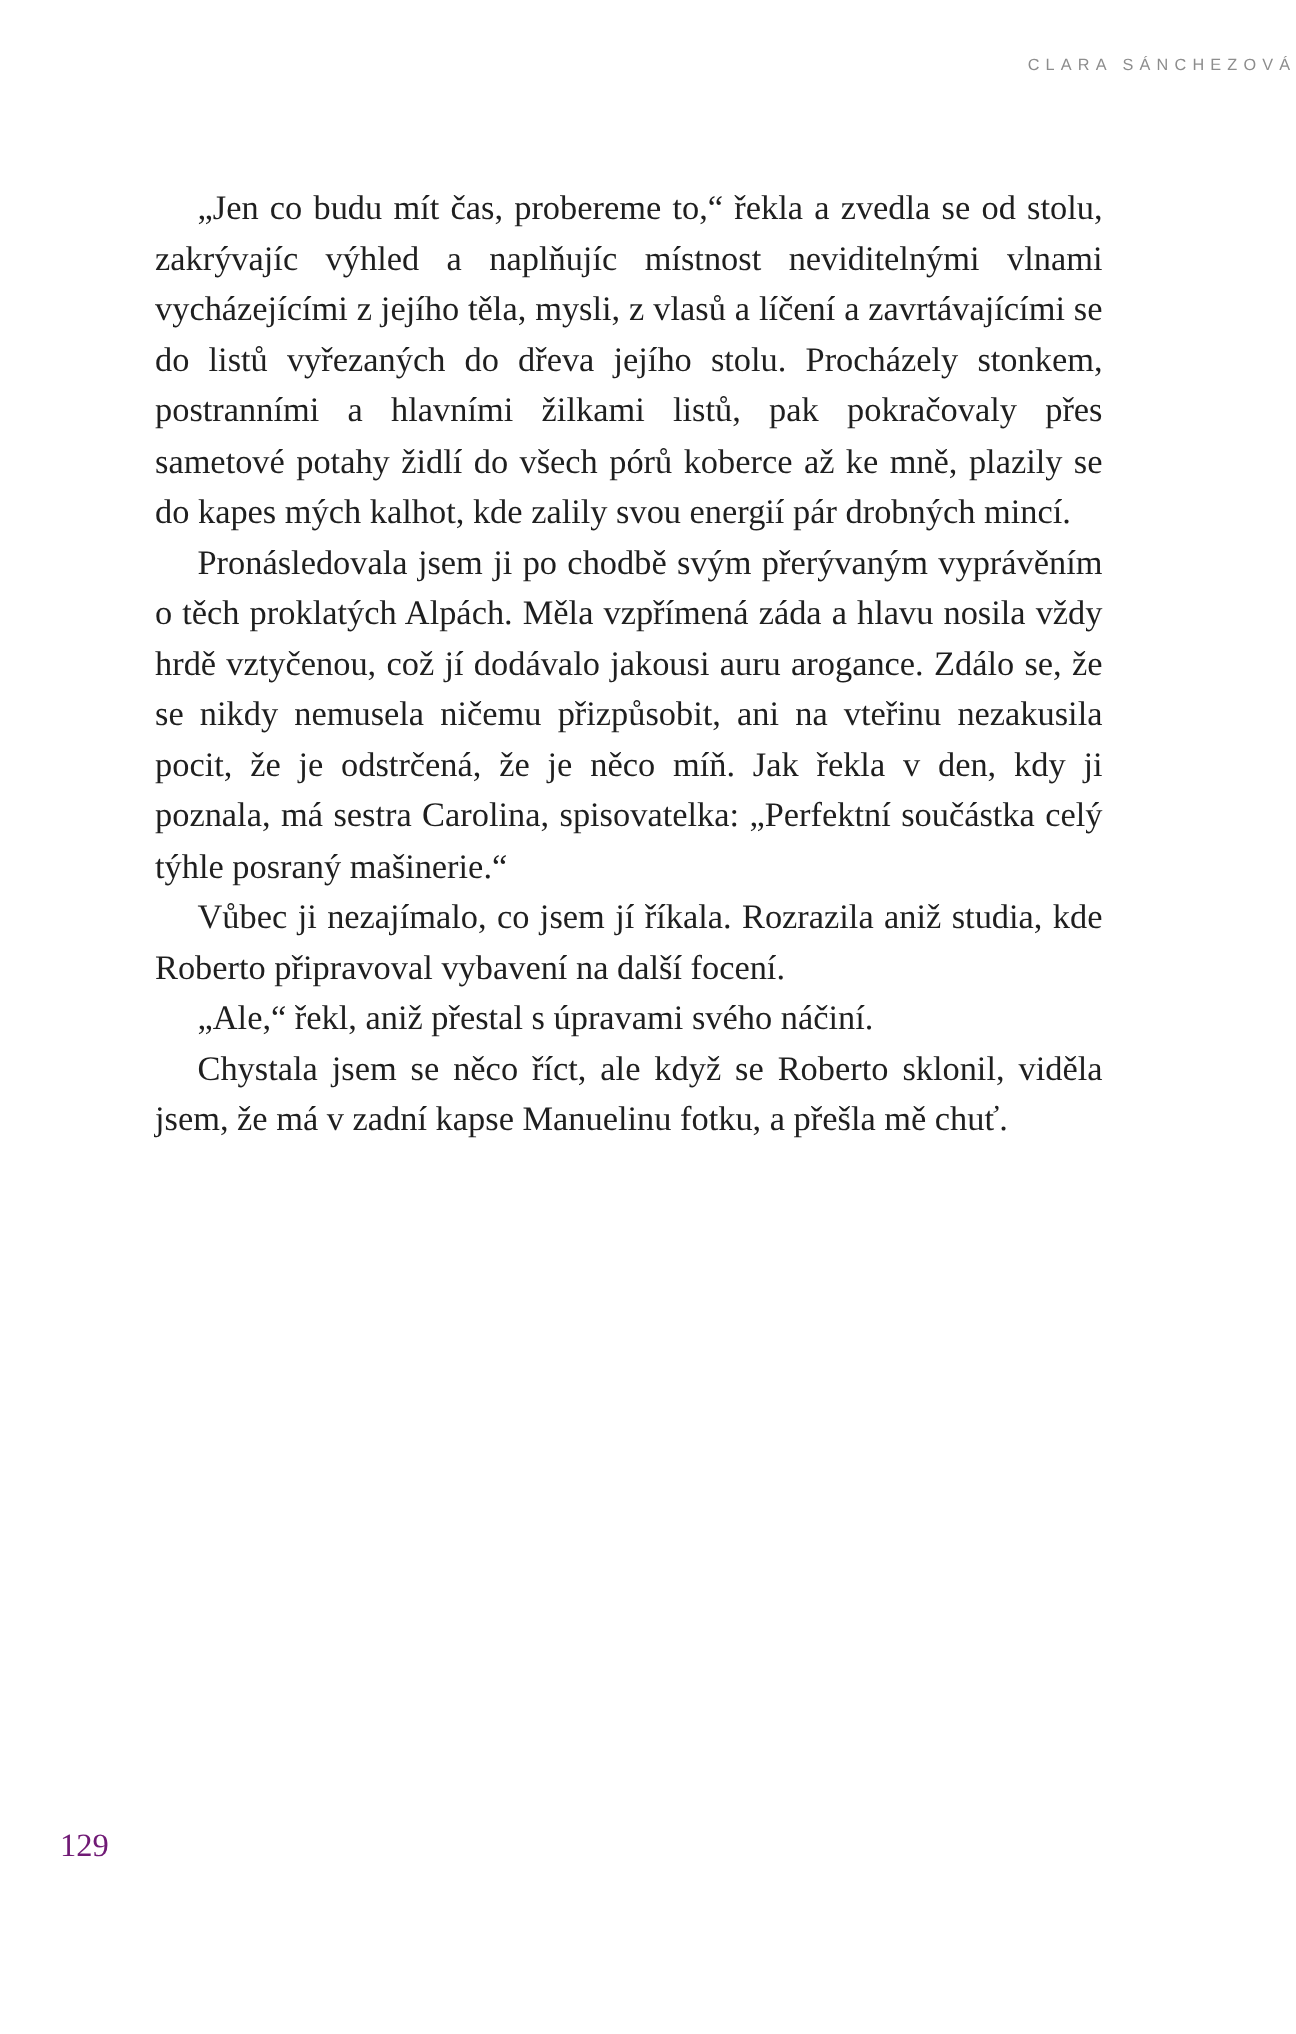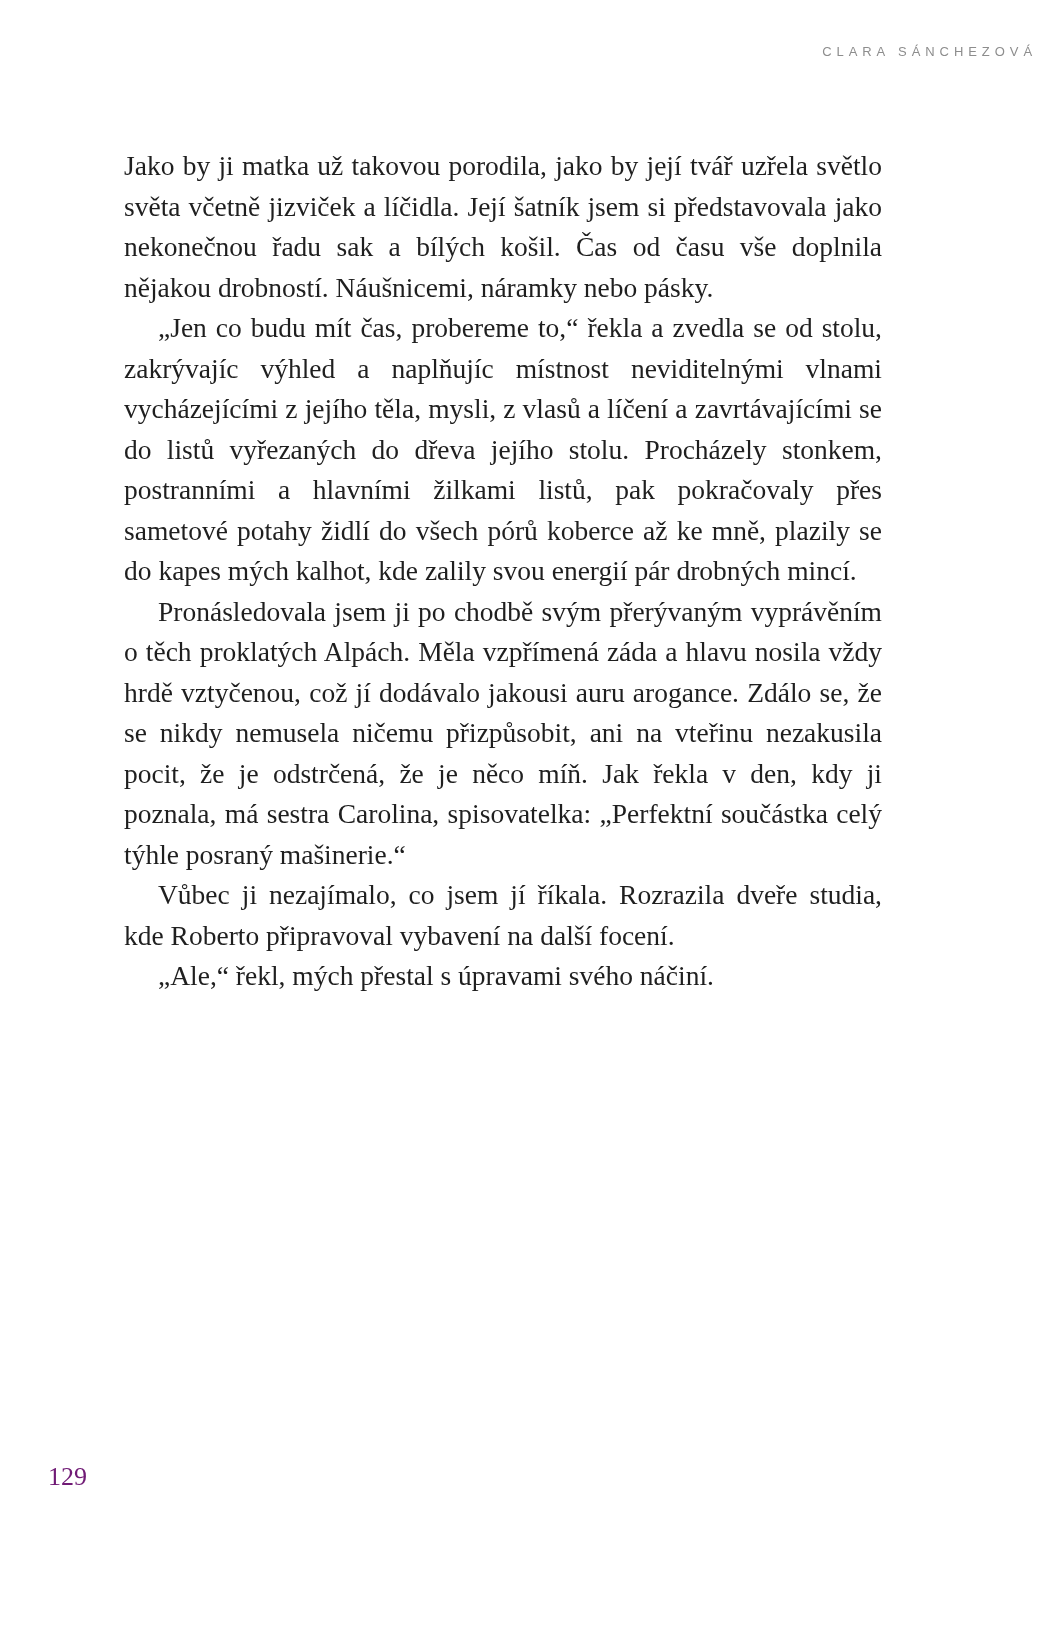--- a/index.html
+++ b/index.html
@@ -58,22 +58,22 @@
   }
 </style>
 </head>
 <body>
 
 <div class="page">
 
   <div class="running-header">CLARA SÁNCHEZOVÁ</div>
 
   <div class="text-block">
-    <p>Jako by ji matka už takovou porodila, jako by její tvář uzřela světlo světa včetně jizviček a líčidla. Její šatník jsem si představovala jako nekonečnou řadu sak a bílých košil. Čas od času vše doplnila nějakou drobností. Náušnicemi, náramky nebo pásky.</p>
     <p class="indent">„Jen co budu mít čas, probereme to,“ řekla a zvedla se od stolu, zakrývajíc výhled a naplňujíc místnost neviditelnými vlnami vycházejícími z jejího těla, mysli, z vlasů a líčení a zavrtávajícími se do listů vyřezaných do dřeva jejího stolu. Procházely stonkem, postranními a hlavními žilkami listů, pak pokračovaly přes sametové potahy židlí do všech pórů koberce až ke mně, plazily se do kapes mých kalhot, kde zalily svou energií pár drobných mincí.</p>
     <p class="indent">Pronásledovala jsem ji po chodbě svým přerývaným vyprávěním o těch proklatých Alpách. Měla vzpřímená záda a hlavu nosila vždy hrdě vztyčenou, což jí dodávalo jakousi auru arogance. Zdálo se, že se nikdy nemusela ničemu přizpůsobit, ani na vteřinu nezakusila pocit, že je odstrčená, že je něco míň. Jak řekla v den, kdy ji poznala, má sestra Carolina, spisovatelka: „Perfektní součástka celý týhle posraný mašinerie.“</p>
-    <p class="indent">Vůbec ji nezajímalo, co jsem jí říkala. Rozrazila dveře studia, kde Roberto připravoval vybavení na další focení.</p>
-    <p class="indent">„Ale,“ řekl, mých přestal s úpravami svého náčiní.</p>
+    <p class="indent">Vůbec ji nezajímalo, co jsem jí říkala. Rozrazila aniž studia, kde Roberto připravoval vybavení na další focení.</p>
+    <p class="indent">„Ale,“ řekl, aniž přestal s úpravami svého náčiní.</p>
+    <p class="indent">Chystala jsem se něco říct, ale když se Roberto sklonil, viděla jsem, že má v zadní kapse Manuelinu fotku, a přešla mě chuť.</p>
   </div>
 
   <div class="page-number">129</div>
 
 </div>
 
 </body></html>

